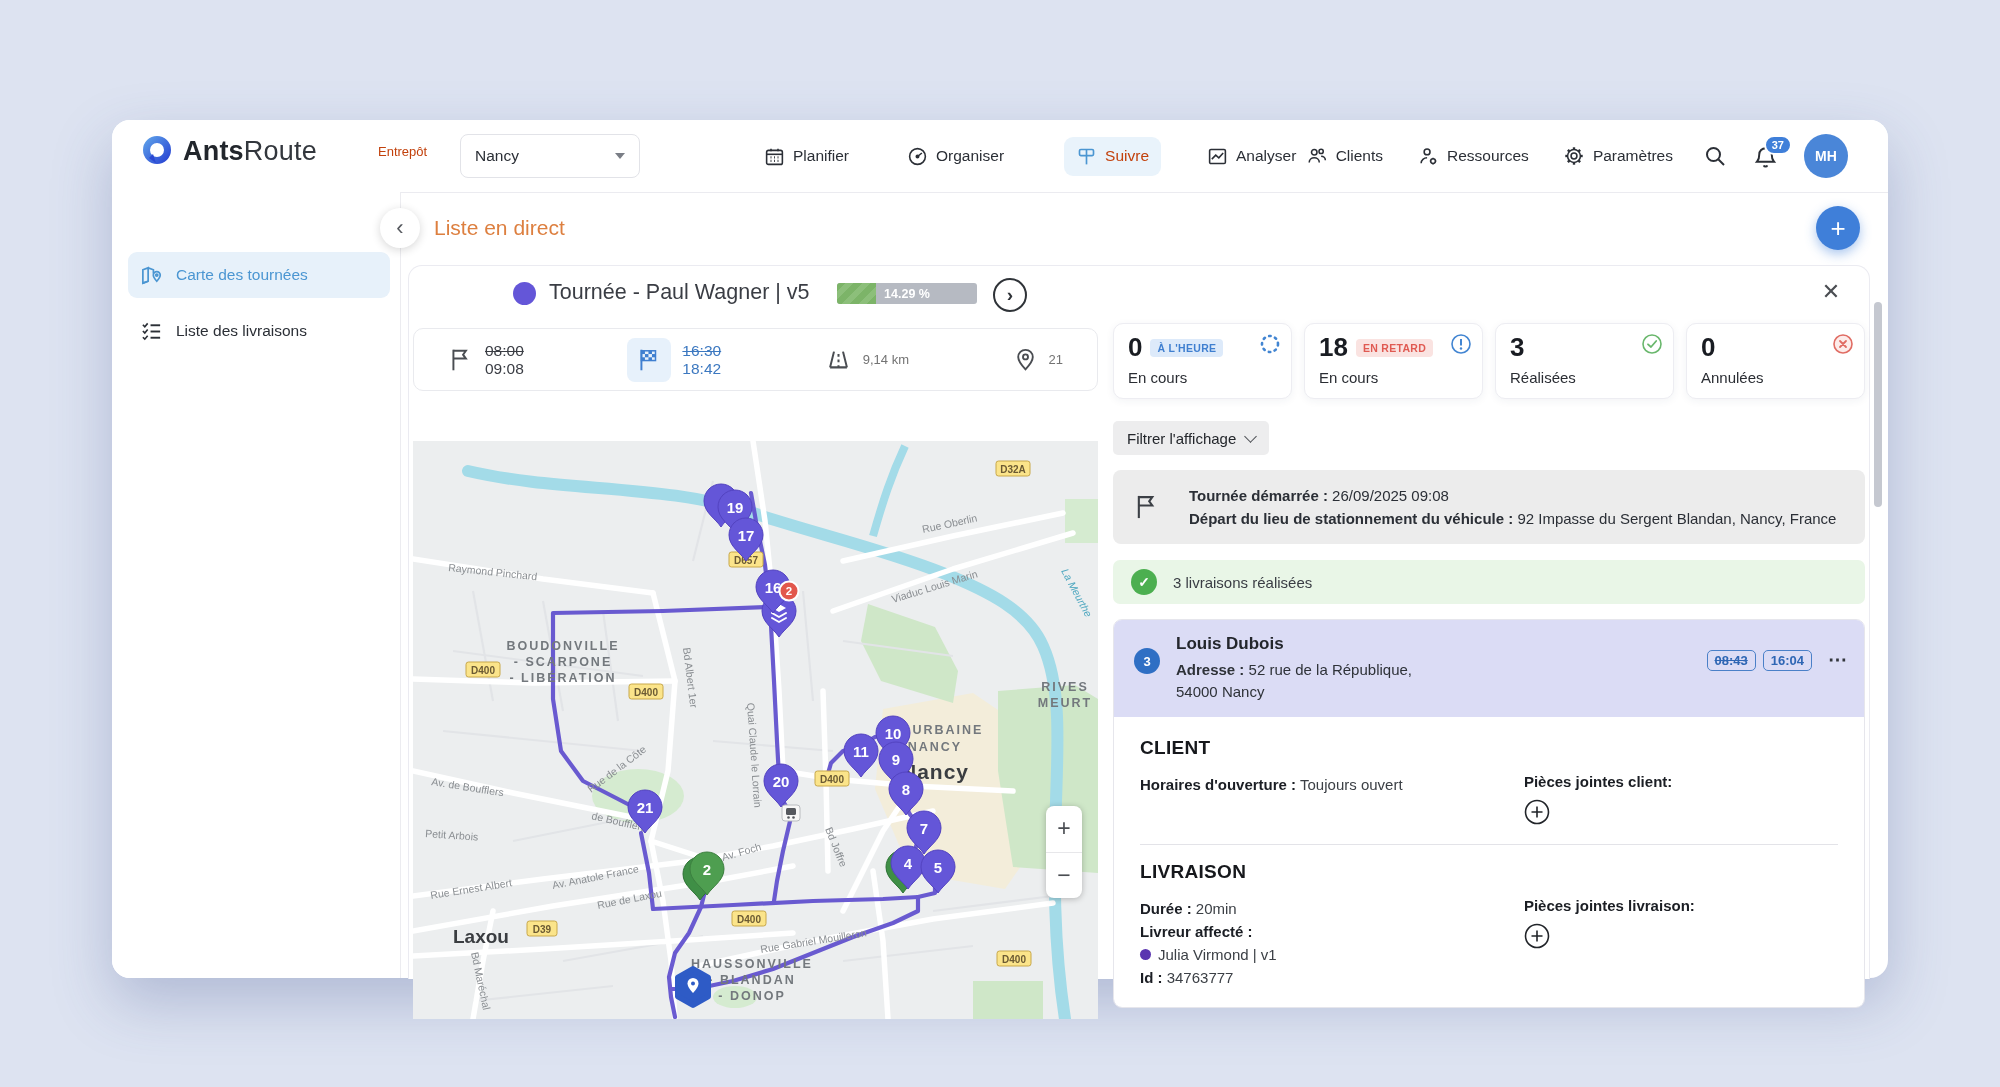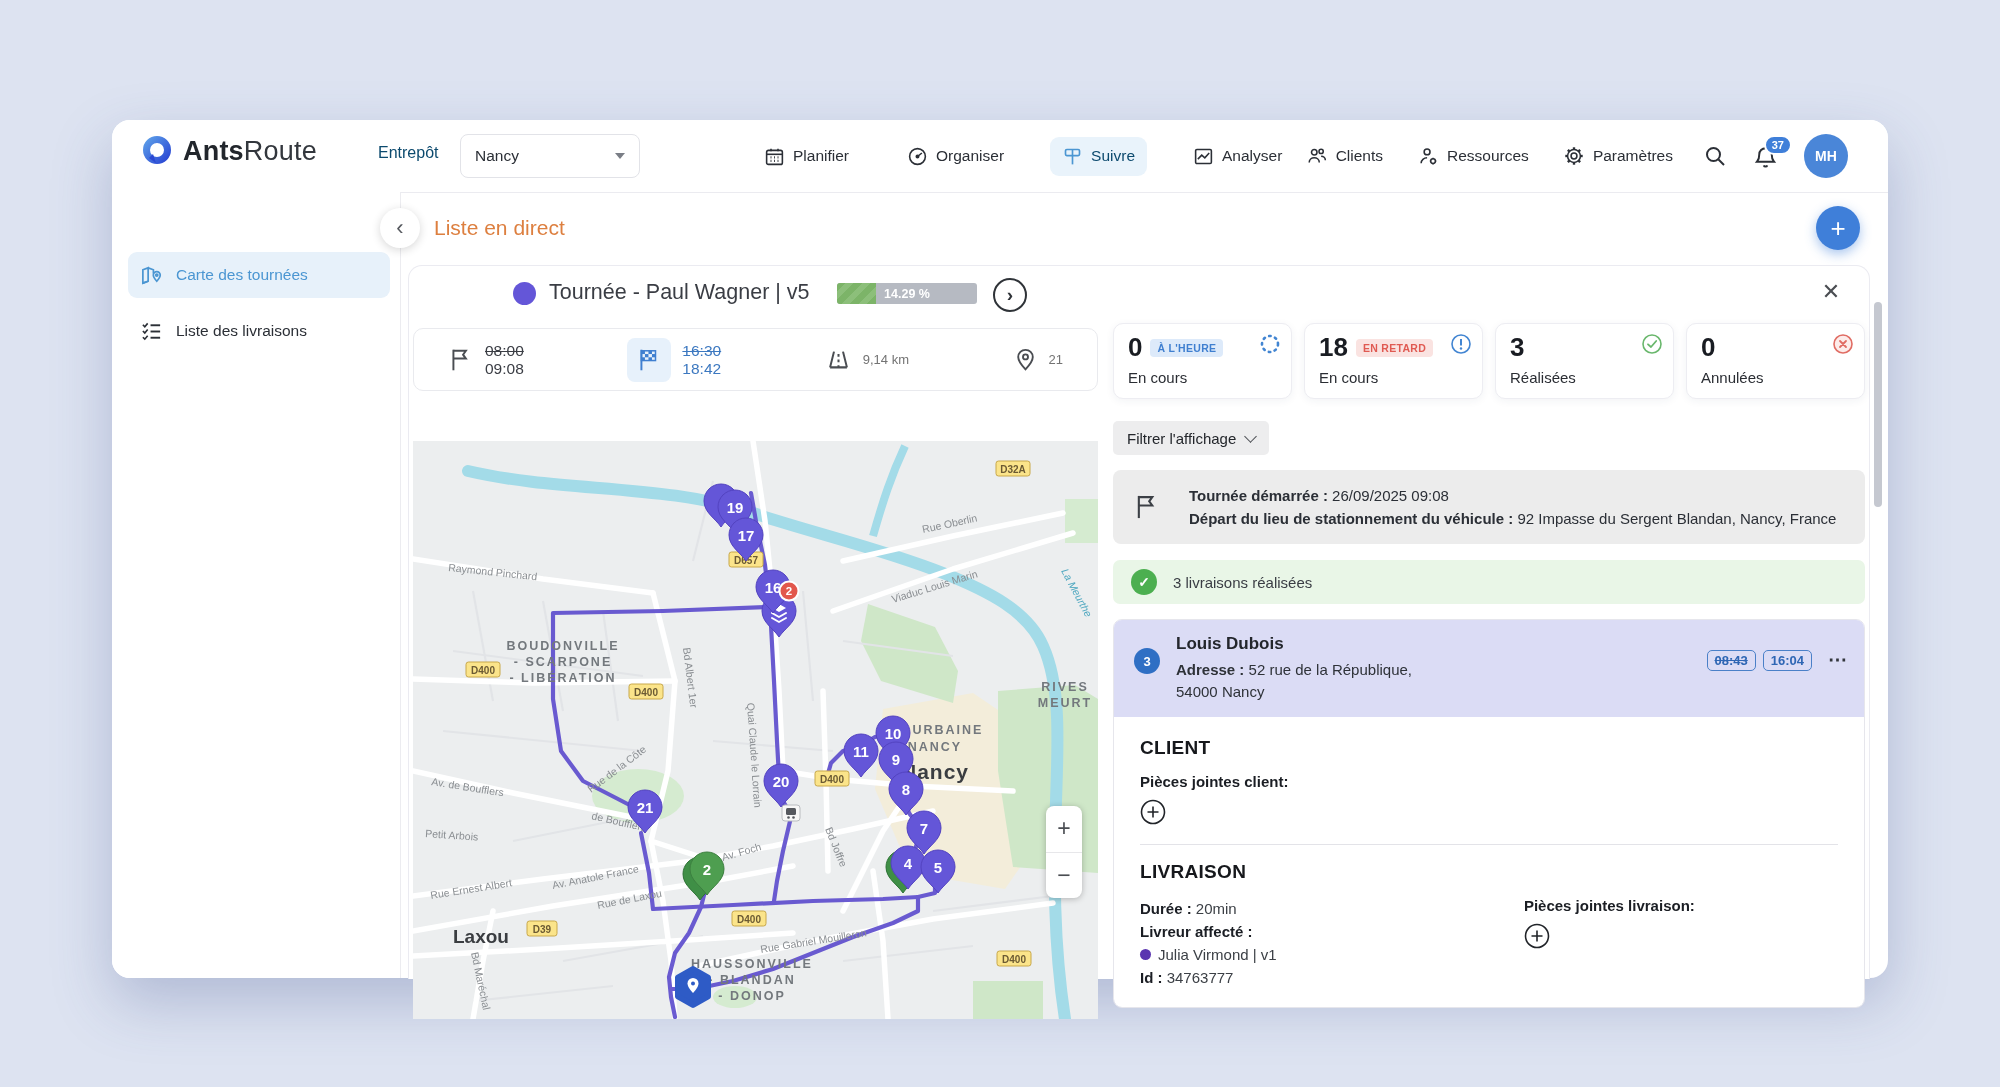--- a/index.html
+++ b/index.html
@@ -6,30 +6,30 @@
     background:#dde3f1;font-family:"Liberation Sans",sans-serif;color:#2b2f36;}
   .window{position:absolute;left:112px;top:120px;width:1776px;height:858px;
     background:#fff;border-radius:18px;box-shadow:0 24px 60px rgba(60,80,140,.28);}
   
   .navbar{position:absolute;left:0;top:0;width:1776px;height:72px;border-bottom:1px solid #ebebf0;
     border-radius:18px 18px 0 0;background:#fff;}
   .brand{position:absolute;left:28px;top:14px;display:flex;align-items:center;gap:9px;}
   .brand-text{font-size:27px;letter-spacing:.2px;}
   .brand-text b{font-weight:800;color:#22262c;}
   .brand-text span{font-weight:400;color:#33373d;}
-  .wh-label{position:absolute;left:266px;top:24px;font-size:16px;color:#0c4a6e;}
+  .wh-label{position:absolute;left:266px;top:24px;font-size:13px;color:#c2410c;}
   .wh-select{position:absolute;left:348px;top:14px;width:150px;height:42px;border:1px solid #e2e3e8;
     border-radius:8px;display:flex;align-items:center;justify-content:space-between;
     padding:0 14px;font-size:15.5px;background:#fff;cursor:pointer;}
   .caret{width:0;height:0;border-left:5px solid transparent;border-right:5px solid transparent;
     border-top:6px solid #7a7e86;}
   .nav-center{position:absolute;left:640px;top:0;height:72px;display:flex;align-items:center;gap:34px;}
   .nav-item{display:flex;align-items:center;gap:8px;font-size:15.5px;font-weight:500;cursor:pointer;
     padding:9px 12px;border-radius:9px;color:#2b2f36;}
-  .nav-item.active{background:#e9f3fb;color:#0c4a6e;}
+  .nav-item.active{background:#e9f3fb;color:#c2410c;margin-left:14px;}
   .nav-item svg{display:block;}
   .nav-right{position:absolute;right:40px;top:0;height:72px;display:flex;align-items:center;gap:26px;}
   .icon-btn{position:relative;cursor:pointer;display:flex;align-items:center;}
   .badge37{position:absolute;top:-9px;right:-14px;background:#3f7fd9;color:#fff;font-size:11px;
     font-weight:700;padding:2px 6px;border-radius:10px;border:2px solid #fff;}
   .avatar{width:44px;height:44px;border-radius:50%;background:#4a86d8;color:#fff;font-weight:700;
     font-size:14px;display:flex;align-items:center;justify-content:center;cursor:pointer;}
   
   .sidebar{position:absolute;left:0;top:72px;width:288px;height:786px;border-right:1px solid #ececf0;
     border-radius:0 0 0 18px;background:#fff;}
@@ -634,20 +634,24 @@
           </div>
           <div class="chips">
             <span class="chip strike">08:43</span>
             <span class="chip">16:04</span>
           </div>
           <div class="more">⋯</div>
         </div>
         <div class="dbody">
           <div class="sec-title">CLIENT</div>
           <div class="sec-row">
+            <div class="sec-left">
+              <b>Horaires d'ouverture :</b>
+              <span>Toujours ouvert</span>
+            </div>
             <div class="sec-right">
               <b>Pièces jointes client:</b>
               <div><svg class="plus-btn" viewBox="0 0 26 26">
                 <circle cx="13" cy="13" r="11.5" fill="none" stroke="#212429" stroke-width="1.6"></circle>
                 <path d="M13 7.5 V18.5 M7.5 13 H18.5" stroke="#212429" stroke-width="1.6"></path>
               </svg></div>
             </div>
           </div>
           <div class="divider"></div>
           <div class="sec-title">LIVRAISON</div>

